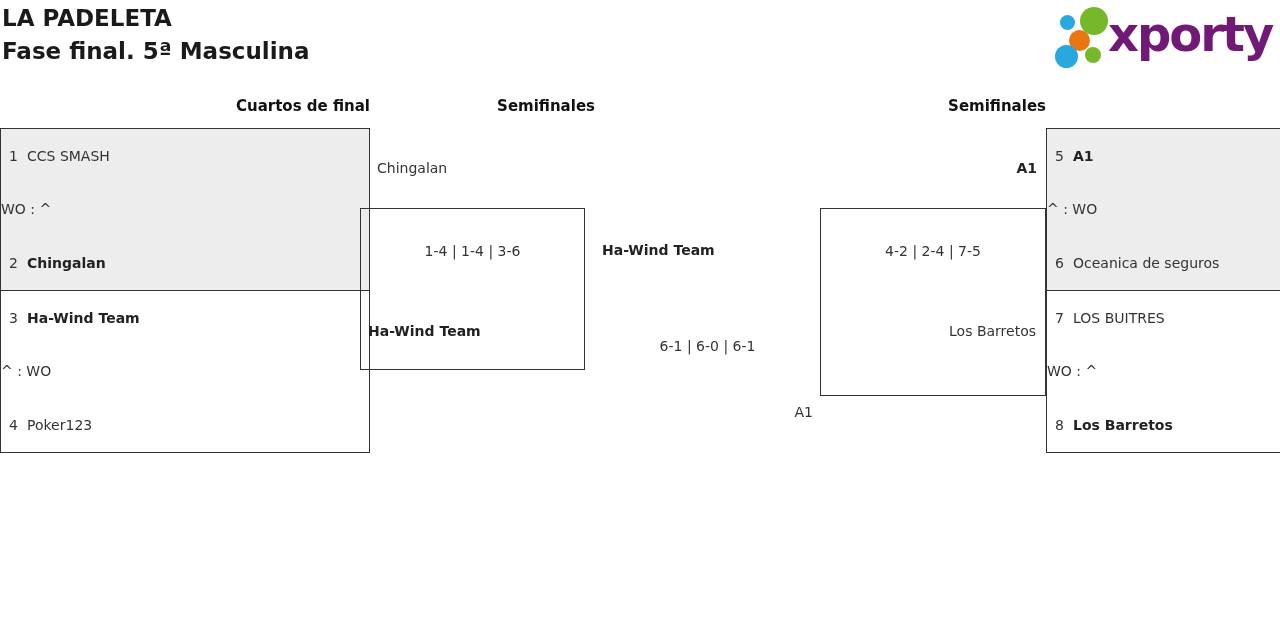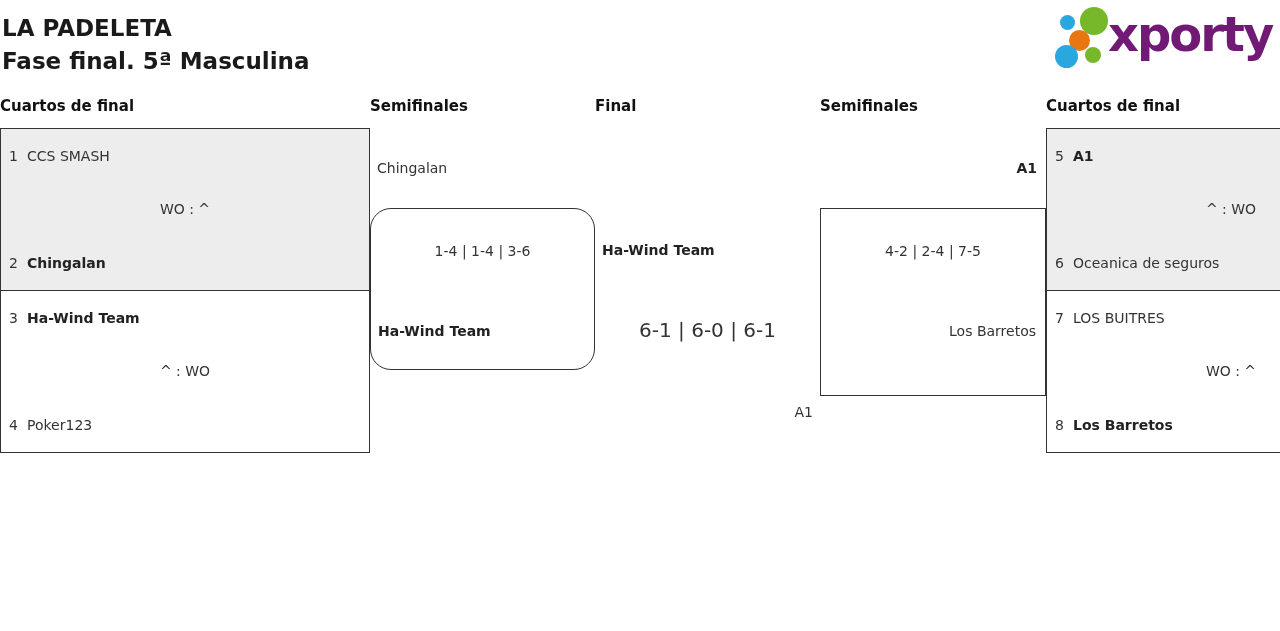--- a/index.html
+++ b/index.html
@@ -3,68 +3,68 @@
 <meta charset="utf-8">
 <style>
   html,body { margin:0; padding:0; background:#fff; }
   .page {
     position:relative; width:1280px; height:631px;
     overflow:hidden; background:#fff;
     font-family:"DejaVu Sans","Liberation Sans",sans-serif;
     color:#333;
   }
   
-  .title-block { position:absolute; left:2px; top:12px; }
+  .title-block { position:absolute; left:2px; top:2px; }
   .title, .subtitle {
     font-size:23px; font-weight:700; color:#1a1a1a; line-height:33px; white-space:nowrap;
   }
   
   .logo { position:absolute; left:1050px; top:0; width:230px; height:72px; }
   .dot { position:absolute; border-radius:50%; }
   .dot-blue-small  { left:10px; top:15px; width:15px; height:15px; background:#29a8e0; }
   .dot-green-big   { left:30px; top:7px;  width:28px; height:28px; background:#76b82a; }
   .dot-orange      { left:19px; top:30px; width:21px; height:21px; background:#e87611; }
   .dot-blue-big    { left:5px;  top:45px; width:23px; height:23px; background:#29a8e0; }
   .dot-green-small { left:35px; top:47px; width:16px; height:16px; background:#76b82a; }
   .logo-text {
     position:absolute; left:58px; top:4px;
     font-size:48px; line-height:60px; font-weight:700; letter-spacing:-2px;
     color:#701a75; white-space:nowrap;
   }
   
   .round-header {
-    position:absolute; top:97px; text-align:left;
+    position:absolute; top:97px; text-align:right;
     font-size:15px; font-weight:700; color:#111; white-space:nowrap;
   }
   .rh-1 { left:0;      width:370px; }
   .rh-2 { left:370px;  width:225px; }
   .rh-3 { left:595px;  width:225px; }
   .rh-4 { left:820px;  width:226px; }
   .rh-5 { left:1046px; width:370px; }
   
   .match { position:absolute; border:1px solid #333; box-sizing:border-box; }
   .grey  { background:#ededed; }
   .white { background:#ffffff; }
   .qf-left-1  { left:0;      top:128px; width:370px; height:163px; }
   .qf-left-2  { left:0;      top:290px; width:370px; height:163px; }
-  .semi-left  { left:370px;  top:208px; width:225px; height:162px; background:transparent;border-radius:21px; }
+  .semi-left  { left:360px;  top:208px; width:225px; height:162px; background:transparent; }
   .semi-right { left:820px;  top:208px; width:226px; height:188px; background:transparent; }
   .qf-right-1 { left:1046px; top:128px; width:370px; height:163px; }
   .qf-right-2 { left:1046px; top:290px; width:370px; height:163px; }
   
   .trow {
     position:absolute; left:0; right:0; padding-left:8px;
     display:flex; align-items:baseline;
     font-size:14px; line-height:17px; white-space:nowrap;
   }
   .trow .seed { width:18px; flex:0 0 18px; }
   .row-top    { top:19px; }
   .row-bottom { top:126px; }
   .score-row {
-    position:absolute; left:0; right:0; top:72px; text-align:center;
+    position:absolute; left:0; right:0; top:72px; 
     font-size:14px; line-height:17px; white-space:nowrap;
   }
   .winner { font-weight:700; color:#222; }
   
   .semi-score {
     position:absolute; left:0; right:0; top:34px; text-align:center;
     font-size:14px; line-height:17px; white-space:nowrap;
   }
   .semi-team {
     position:absolute; top:114px; font-size:14px; line-height:17px; white-space:nowrap;
@@ -76,22 +76,22 @@
     position:absolute; top:160px; font-size:14px; line-height:17px; white-space:nowrap;
   }
   .feeder-left  { left:377px; }
   .feeder-right { right:243px; text-align:right; }
   
   .final-winner {
     position:absolute; left:602px; top:242px;
     font-size:14px; line-height:17px; white-space:nowrap;
   }
   .final-score {
-    position:absolute; left:595px; width:225px; top:322px; text-align:center;
-    font-size:20px; line-height:17px; white-space:nowrap;
+    position:absolute; left:595px; width:225px; top:338px; text-align:center;
+    font-size:14px; line-height:17px; white-space:nowrap;
   }
   .final-loser {
     position:absolute; right:467px; top:404px; text-align:right;
     font-size:14px; line-height:17px; white-space:nowrap;
   }
 </style>
 </head>
 <body>
 
 <div class="page">
@@ -105,21 +105,20 @@
     <span class="dot dot-blue-small"></span>
     <span class="dot dot-green-big"></span>
     <span class="dot dot-orange"></span>
     <span class="dot dot-blue-big"></span>
     <span class="dot dot-green-small"></span>
     <span class="logo-text">xporty</span>
   </div>
 
   <div class="round-header rh-1">Cuartos de final</div>
   <div class="round-header rh-2">Semifinales</div>
-  <div class="round-header rh-3">Final</div>
   <div class="round-header rh-4">Semifinales</div>
   <div class="round-header rh-5">Cuartos de final</div>
 
   <div class="match grey qf-left-1">
     <div class="trow row-top">
       <span class="seed">1</span>
       <span class="team">CCS SMASH</span>
     </div>
     <div class="score-row">WO : ^</div>
     <div class="trow row-bottom">

